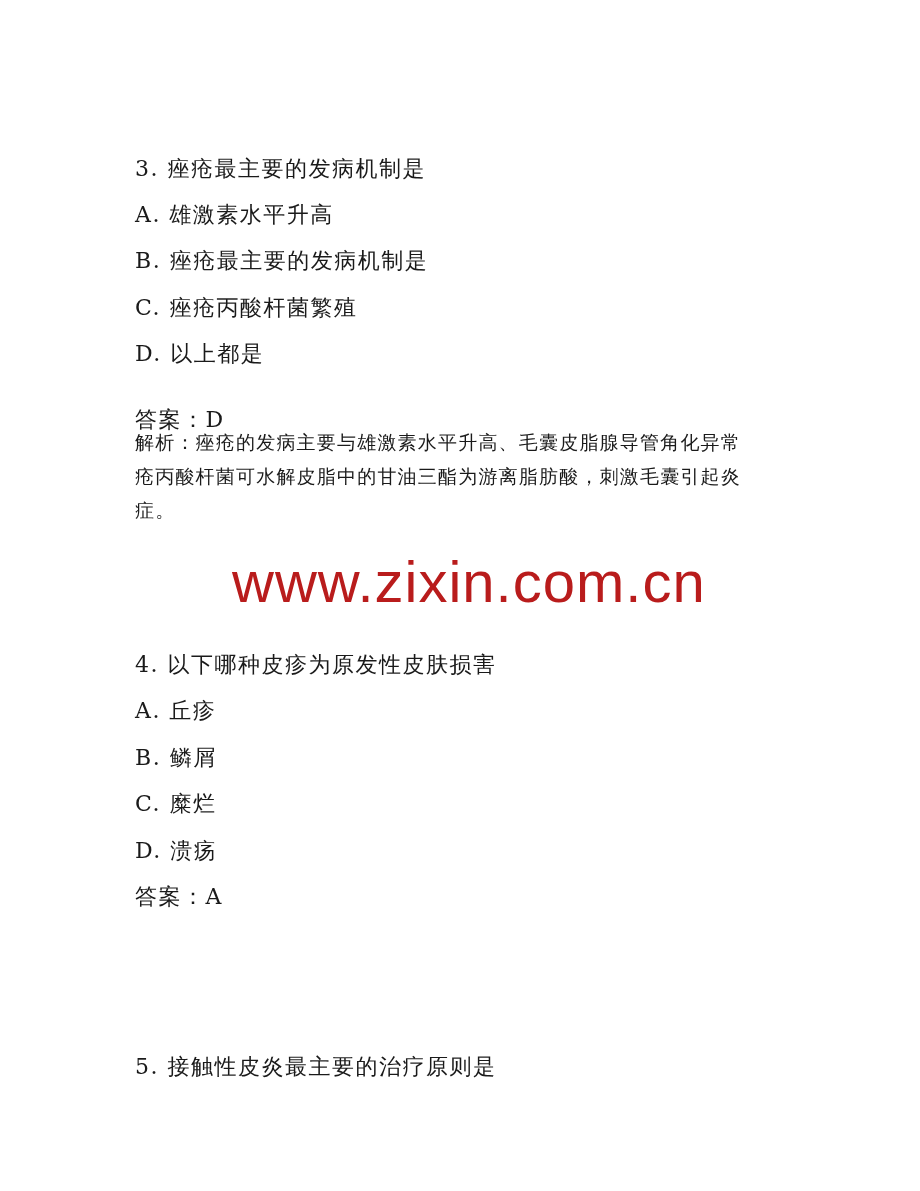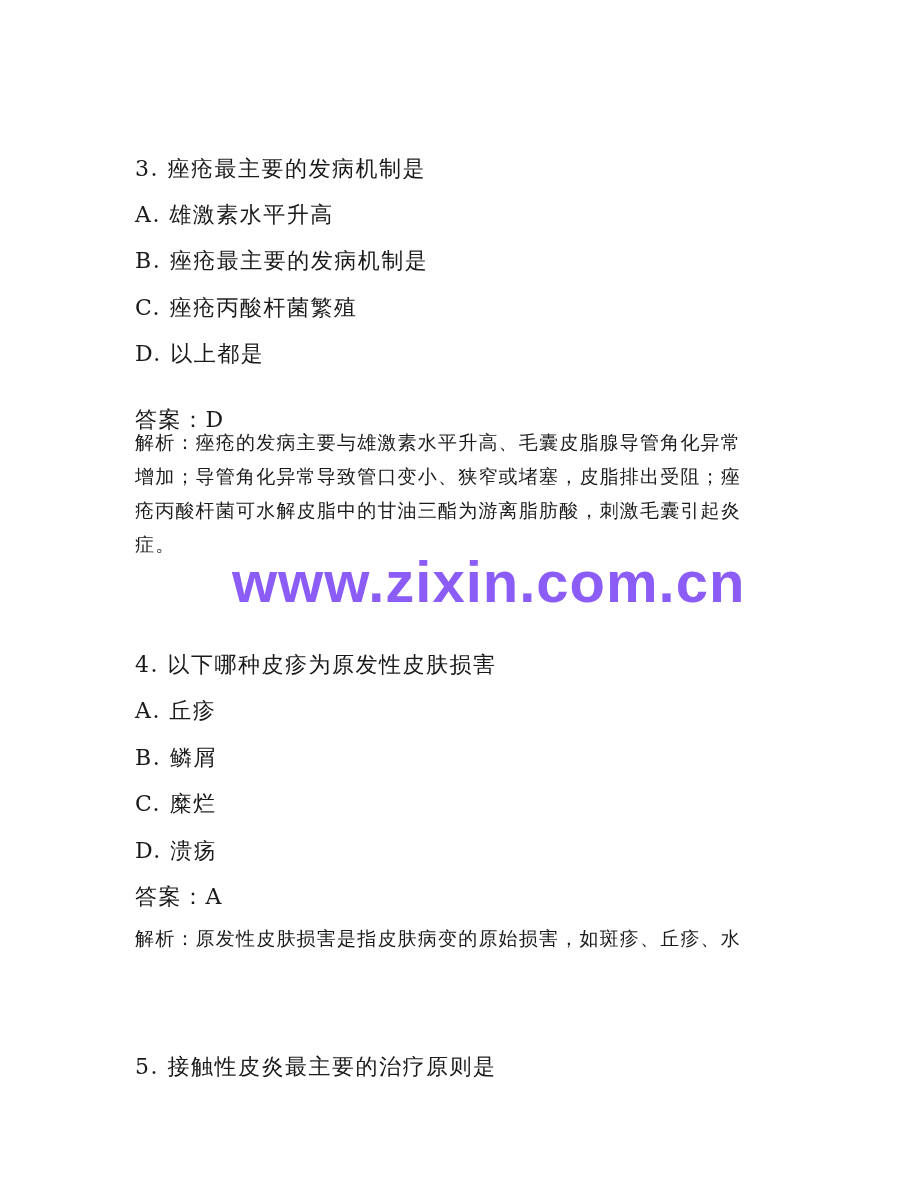--- a/index.html
+++ b/index.html
@@ -16,45 +16,43 @@
   .para {
     position: absolute; left: 135px; width: 648px;
     font-size: 19px; line-height: 34px;
     letter-spacing: 1.2px;
     text-align: justify;
   }
   .para .row { display: block; white-space: nowrap; }
   .watermark {
     position: absolute; left: 232px; top: 548px;
     font-family: "Liberation Sans", "DejaVu Sans", sans-serif;
-    font-size: 58px; color: #8b5cf6; letter-spacing: 1px;
-    white-space: nowrap; pointer-events: none; font-weight: bold;
+    font-size: 58px; color: #b91c1c; letter-spacing: 1px;
+    white-space: nowrap; pointer-events: none;
   }
 </style>
 </head>
 <body>
 
 <div class="line" style="top:157px">3. 痤疮最主要的发病机制是</div>
 <div class="line" style="top:203px">A. 雄激素水平升高</div>
 <div class="line" style="top:249px">B. 痤疮最主要的发病机制是</div>
 <div class="line" style="top:296px">C. 痤疮丙酸杆菌繁殖</div>
 <div class="line" style="top:342px">D. 以上都是</div>
 <div class="line" style="top:408px">答案：D</div>
 <div class="para" style="top:425px">
   <span class="row">解析：痤疮的发病主要与雄激素水平升高、毛囊皮脂腺导管角化异常</span>
-  <span class="row">增加；导管角化异常导致管口变小、狭窄或堵塞，皮脂排出受阻；痤</span>
   <span class="row">疮丙酸杆菌可水解皮脂中的甘油三酯为游离脂肪酸，刺激毛囊引起炎</span>
   <span class="row">症。</span>
 </div>
 
 <div class="watermark">www.zixin.com.cn</div>
 
 <div class="line" style="top:653px">4. 以下哪种皮疹为原发性皮肤损害</div>
 <div class="line" style="top:699px">A. 丘疹</div>
 <div class="line" style="top:746px">B. 鳞屑</div>
 <div class="line" style="top:792px">C. 糜烂</div>
 <div class="line" style="top:839px">D. 溃疡</div>
 <div class="line" style="top:885px">答案：A</div>
 <div class="para" style="top:921px">
-  <span class="row">解析：原发性皮肤损害是指皮肤病变的原始损害，如斑疹、丘疹、水</span>
 </div>
 
 <div class="line" style="top:1055px">5. 接触性皮炎最主要的治疗原则是</div>
 
 </body></html>

